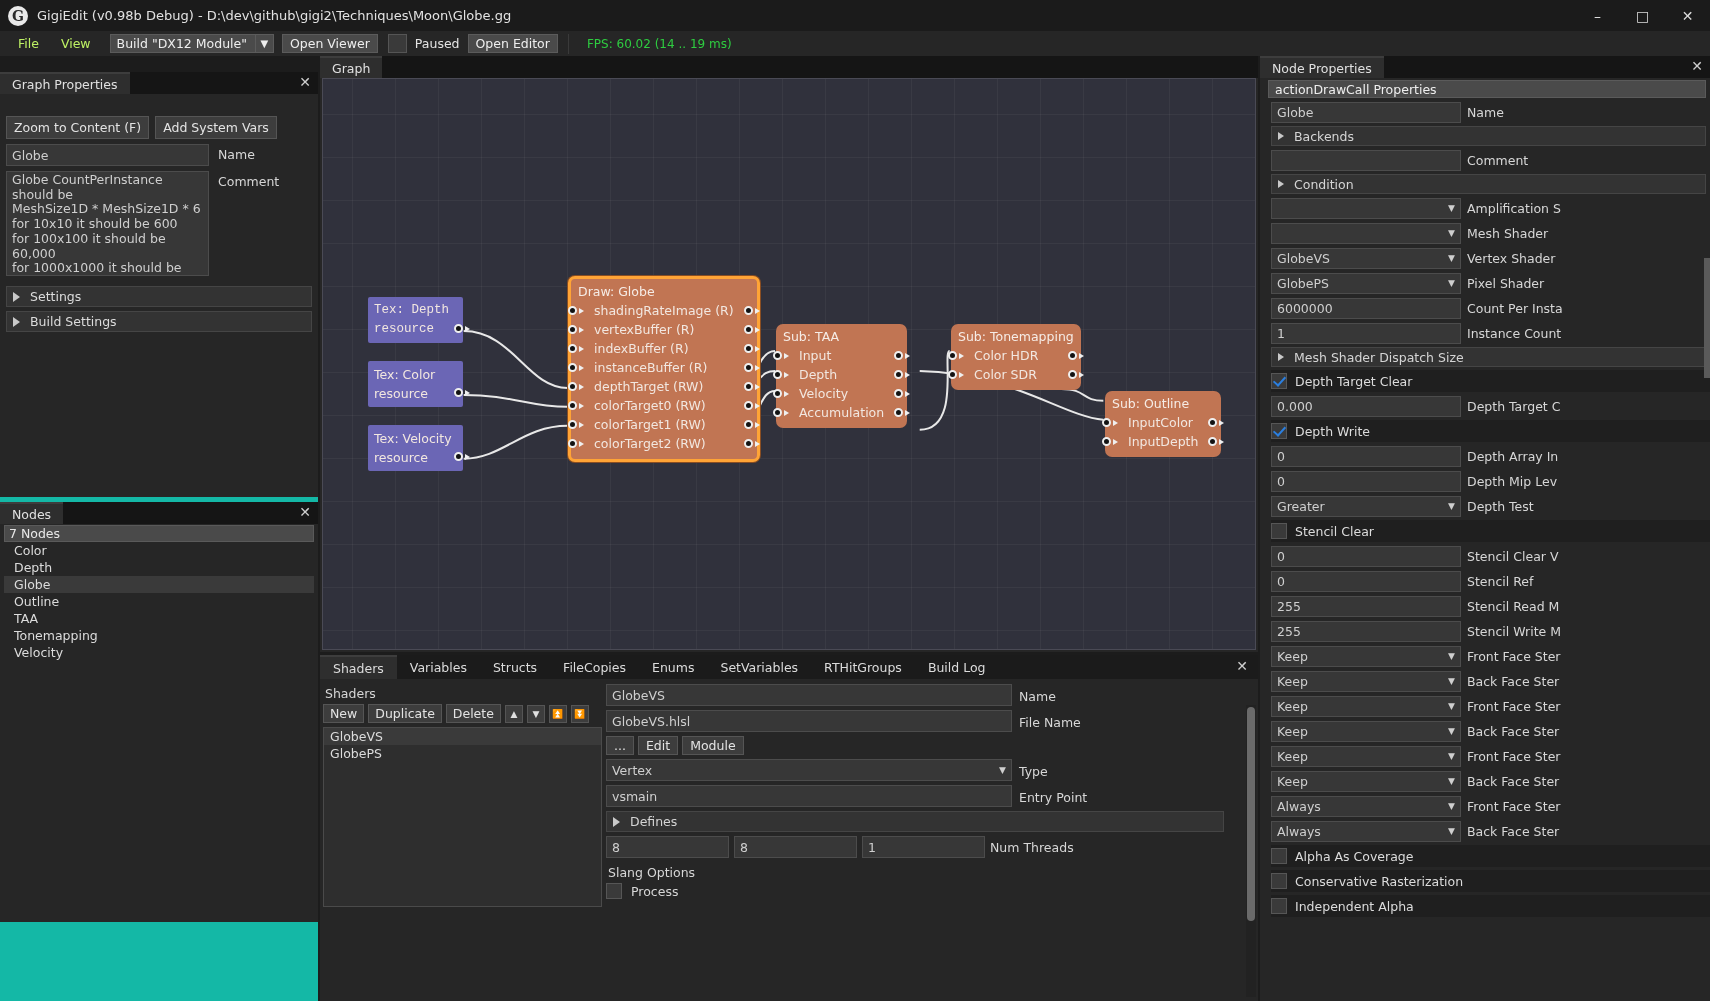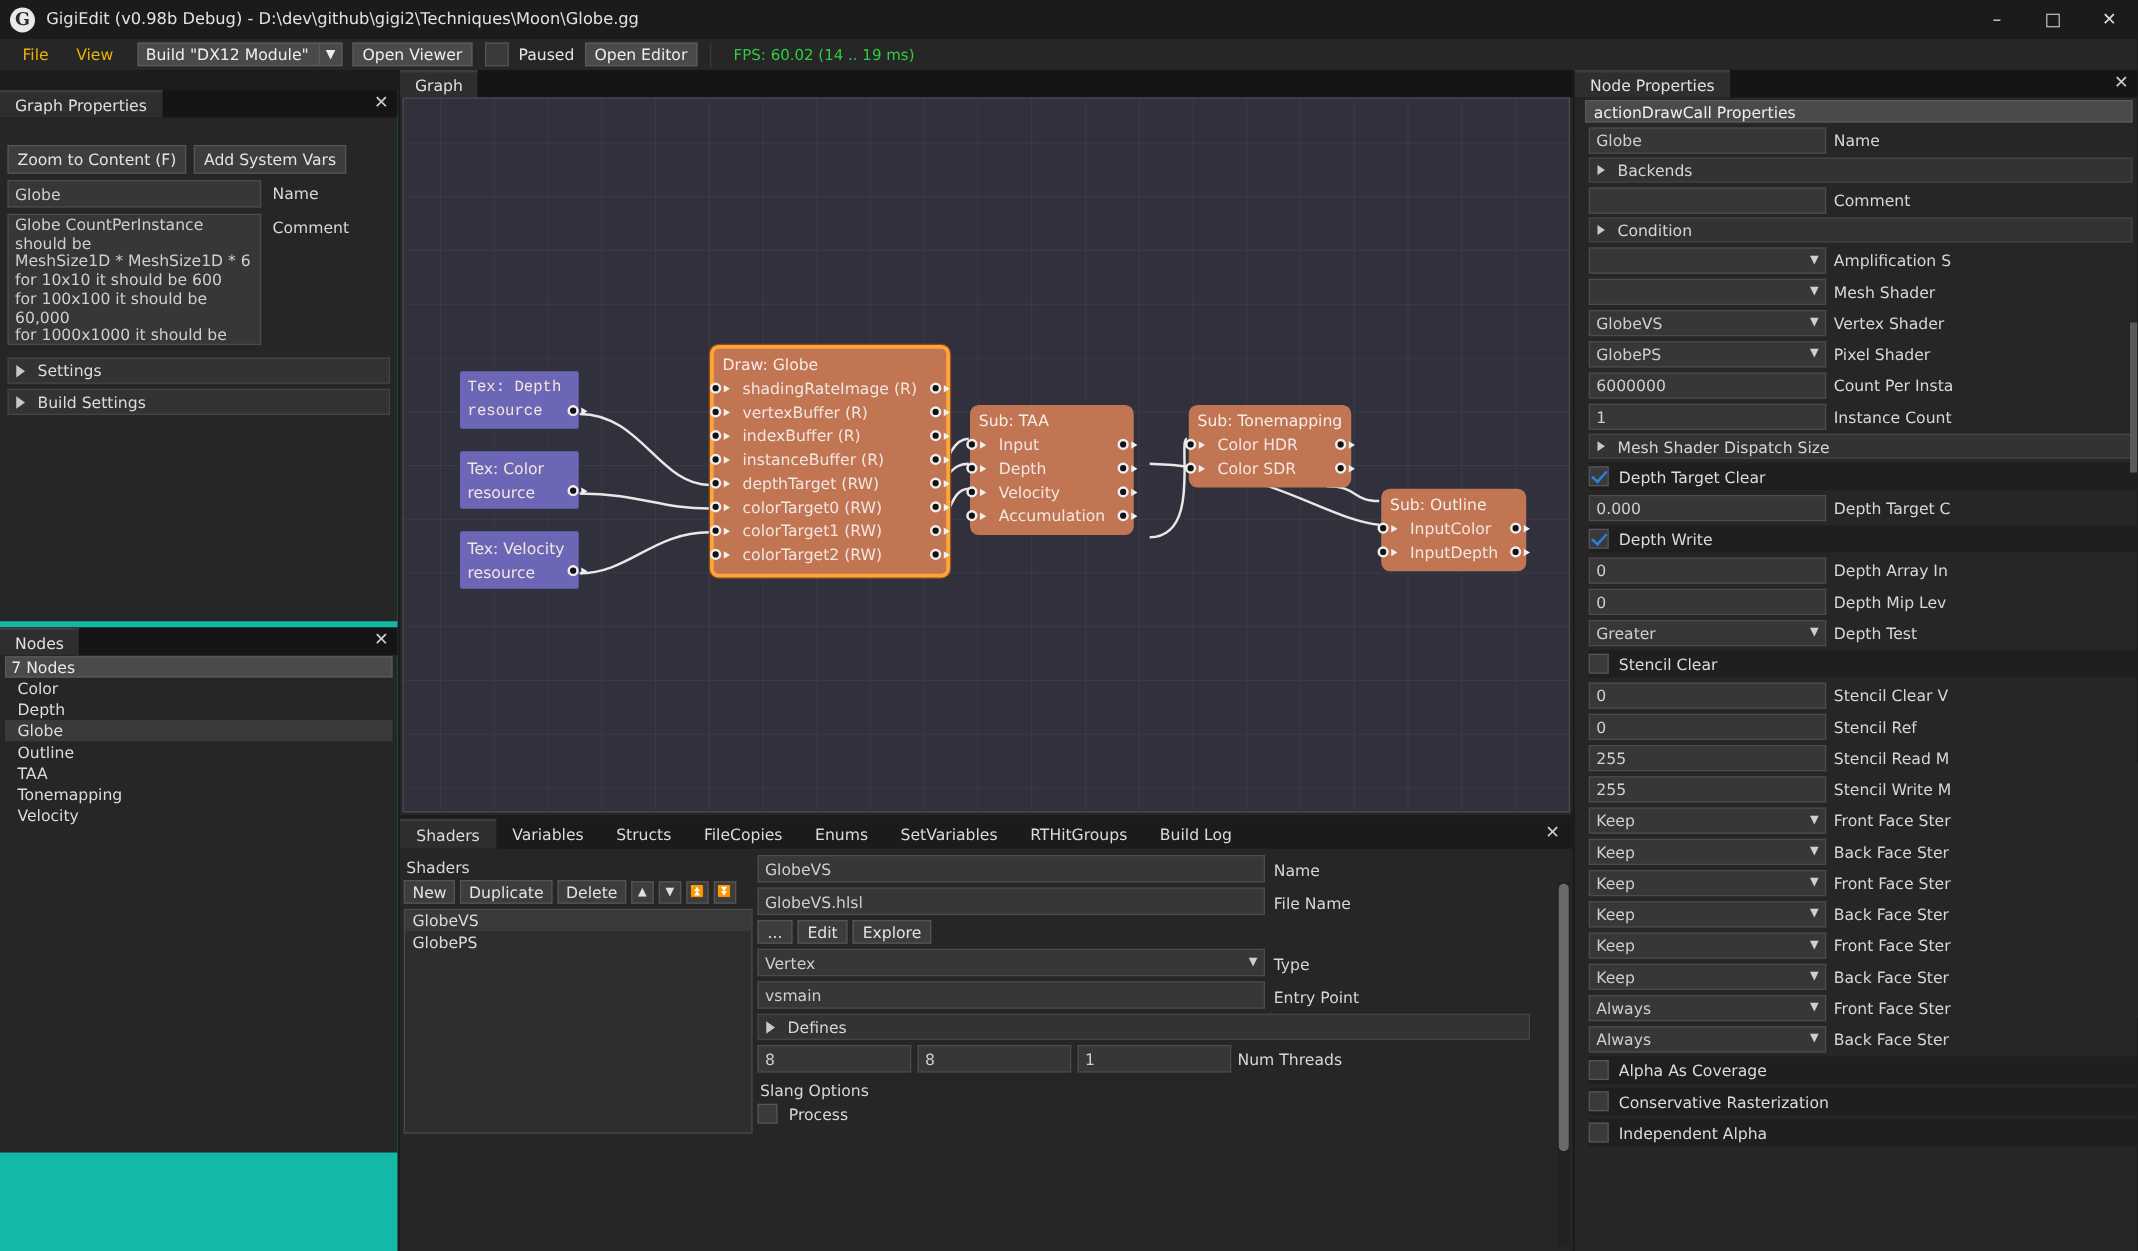--- a/index.html
+++ b/index.html
@@ -15,21 +15,21 @@
   .app-logo{ width:20px; height:20px; margin:0 9px 0 8px; border-radius:50%;
     background:#e9e9e9; color:#2b2b2b; font-size:14px; font-weight:bold;
     display:flex; align-items:center; justify-content:center; font-family:"DejaVu Serif", serif;}
   .title-text{ font-size:13px; color:#e2e2e2; }
   .win-btns{ margin-left:auto; display:flex; height:31px; }
   .win-btn{ width:45px; height:31px; display:flex; align-items:center; justify-content:center;
     color:#dcdcdc; font-size:14px; }
   
   .menubar{ position:absolute; left:0; top:31px; width:1710px; height:25px;
     background:#262626; display:flex; align-items:center; padding-left:7px; gap:0; }
-  .menu-item{ padding:3px 11px; font-size:12.5px; color:#eab308;text-align:center; }
+  .menu-item{ padding:3px 11px; font-size:12.5px; color:#bef264;text-align:center; }
   .tb-combo{ margin-left:8px; height:19px; background:#4a4a4a; border:1px solid #5b5b5b;
      display:flex; align-items:center; padding:0 0 0 6px; font-size:12.5px; color:#eee; }
   .tb-combo .arrow{ margin-left:8px; width:18px; text-align:center; font-size:10px;
      border-left:1px solid #5b5b5b; height:17px; line-height:17px;}
   .tb-btn{ margin-left:8px; height:19px; background:#4a4a4a; border:1px solid #5b5b5b;
      display:flex; align-items:center; padding:0 7px; font-size:12.5px; color:#eee; }
   .tb-chk{ margin-left:10px; width:19px; height:19px; background:#3a3a3a; border:1px solid #555; }
   .tb-label{ margin-left:8px; font-size:12.5px; color:#e4e4e4; }
   .fps{ margin-left:18px; font-size:12px; color:#2ecc40; }
   .sep-v{ margin-left:10px; width:1px; height:20px; background:#3a3a3a; }
@@ -490,21 +490,21 @@
         <div class="field">GlobeVS</div>
         <div class="col-label">Name</div>
       </div>
       <div class="prow">
         <div class="field">GlobeVS.hlsl</div>
         <div class="col-label">File Name</div>
       </div>
       <div class="btnrow">
         <div class="btn" style="padding:1px 7px;">...</div>
         <div class="btn" style="padding:1px 7px;">Edit</div>
-        <div class="btn" style="padding:1px 7px;">Explore</div>
+        <div class="btn" style="padding:1px 7px;">Module</div>
       </div>
       <div class="prow">
         <div class="combo">
           <span class="cv">Vertex</span>
           <span class="ca">▼</span>
         </div>
         <div class="col-label">Type</div>
       </div>
       <div class="prow">
         <div class="field">vsmain</div>

